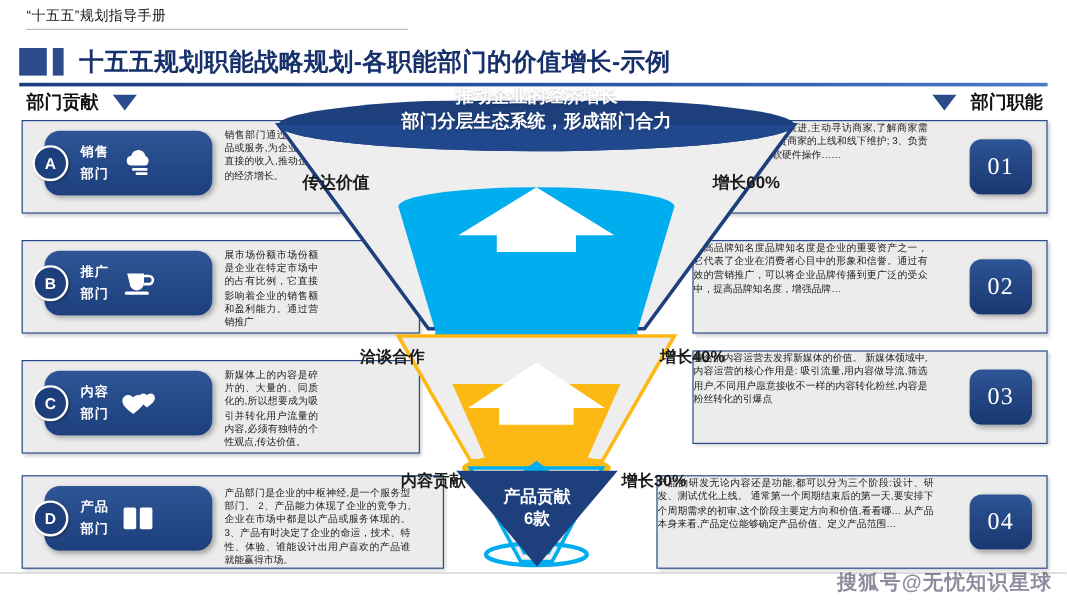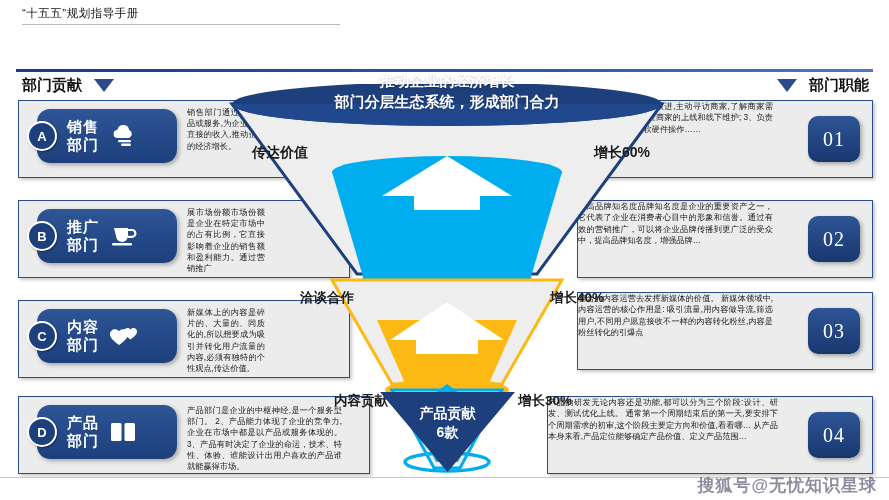--- a/index.html
+++ b/index.html
@@ -63,21 +63,21 @@
   }
   .pill .letter{
     position:absolute;left:-10px;top:50%;transform:translateY(-50%);
     width:26px;height:26px;border-radius:50%;
     background:#1d3f7c;border:2px solid #ffffff;
     color:#fff;font-size:13px;font-weight:bold;
     display:flex;align-items:center;justify-content:center;
     box-shadow:1px 1px 2px rgba(0,0,0,.35);
   }
   .pill .dept{
-    margin-left:30px;color:#fff;font-weight:bold;font-size:15px;
+    margin-left:30px;color:#fff;font-weight:bold;font-size:11px;
     line-height:18px;letter-spacing:1px;white-space:pre-line;
   }
   .pill .gicon{margin-left:9px;display:flex;align-items:center;}
 
   .desc{
     position:absolute;color:#1a1a1a;font-size:8.2px;line-height:11.2px;
     text-align:justify;
   }
   .desc-left{left:168px;top:6px;width:78px;}
   .desc-wide{left:168px;top:8px;width:155px;}
@@ -119,20 +119,25 @@
   .footer-rule{position:absolute;left:0;bottom:22px;width:889px;height:1px;background:#c9c9c9;}
 </style>
 </head>
 <body>
 
 <div class="page">
 
   <div class="crumb">“十五五”规划指导手册</div>
   <div class="crumb-rule"></div>
 
+  <div class="title-row">
+    <span class="sq-big"></span>
+    <span class="sq-small"></span>
+    <span class="title-text">十五五规划职能战略规划-各职能部门的价值增长-示例</span>
+  </div>
   <div class="title-rule"></div>
 
   <div class="cap cap-left">
     <span>部门贡献</span>
     <span class="tri-down"></span>
   </div>
   <div class="cap cap-right">
     <span class="tri-down"></span>
     <span>部门职能</span>
   </div>

